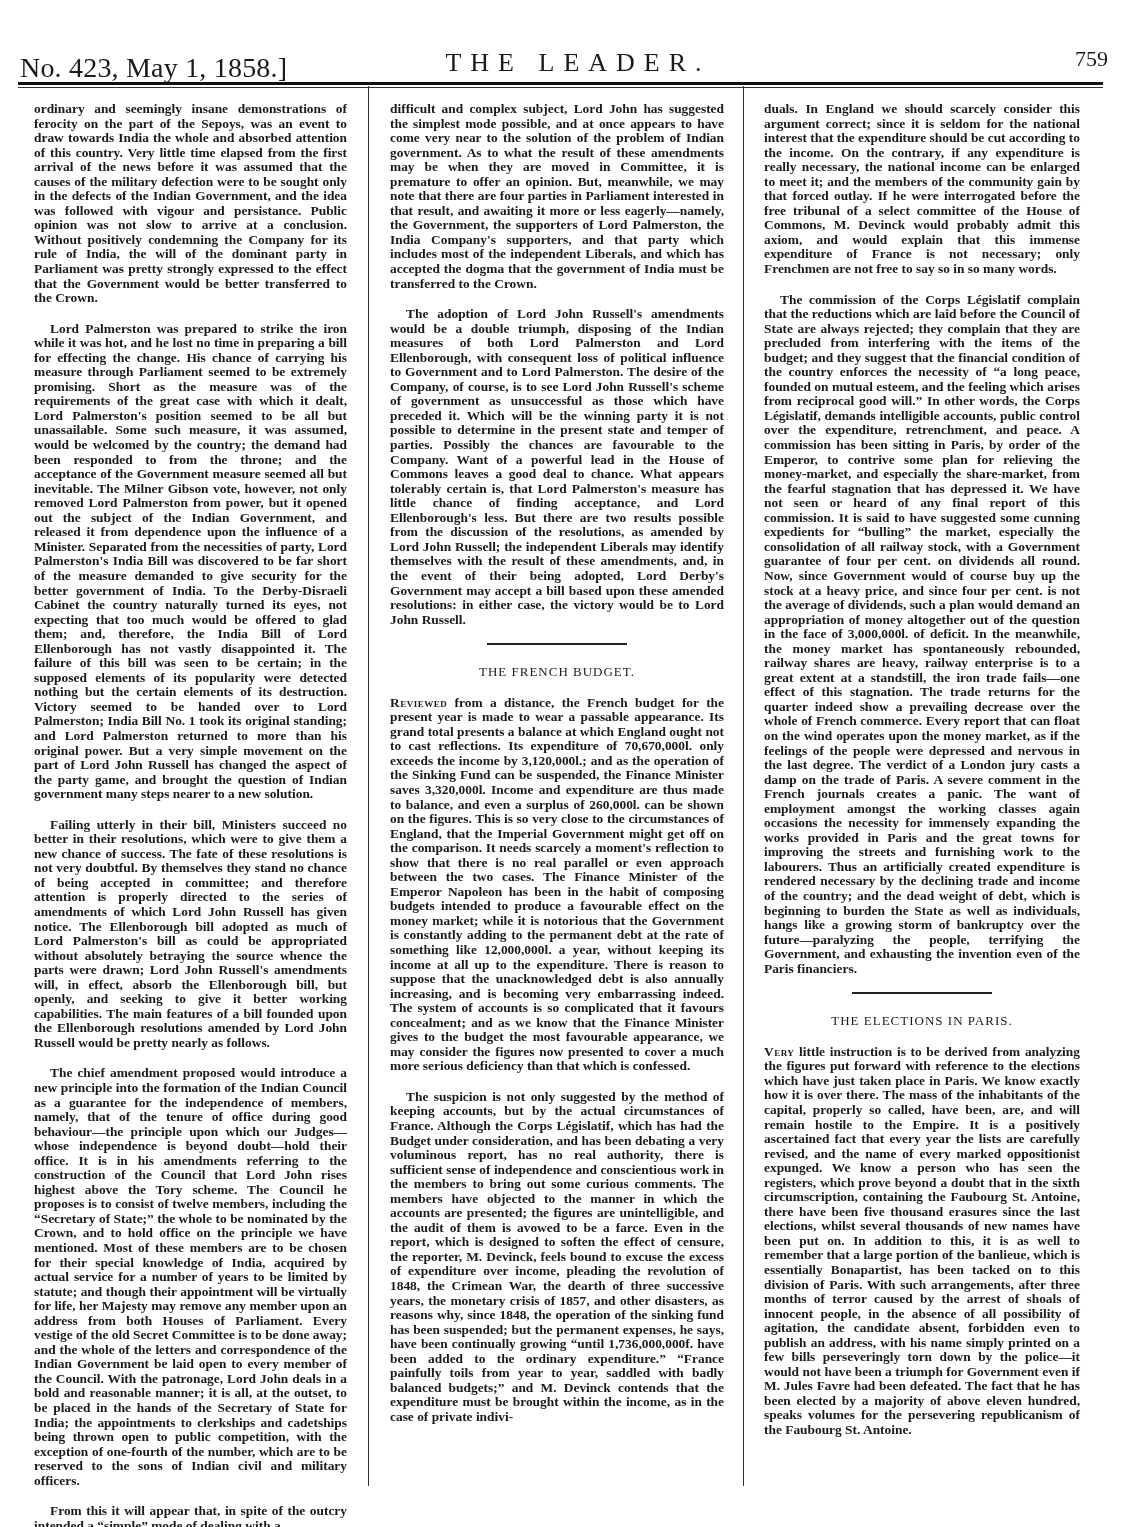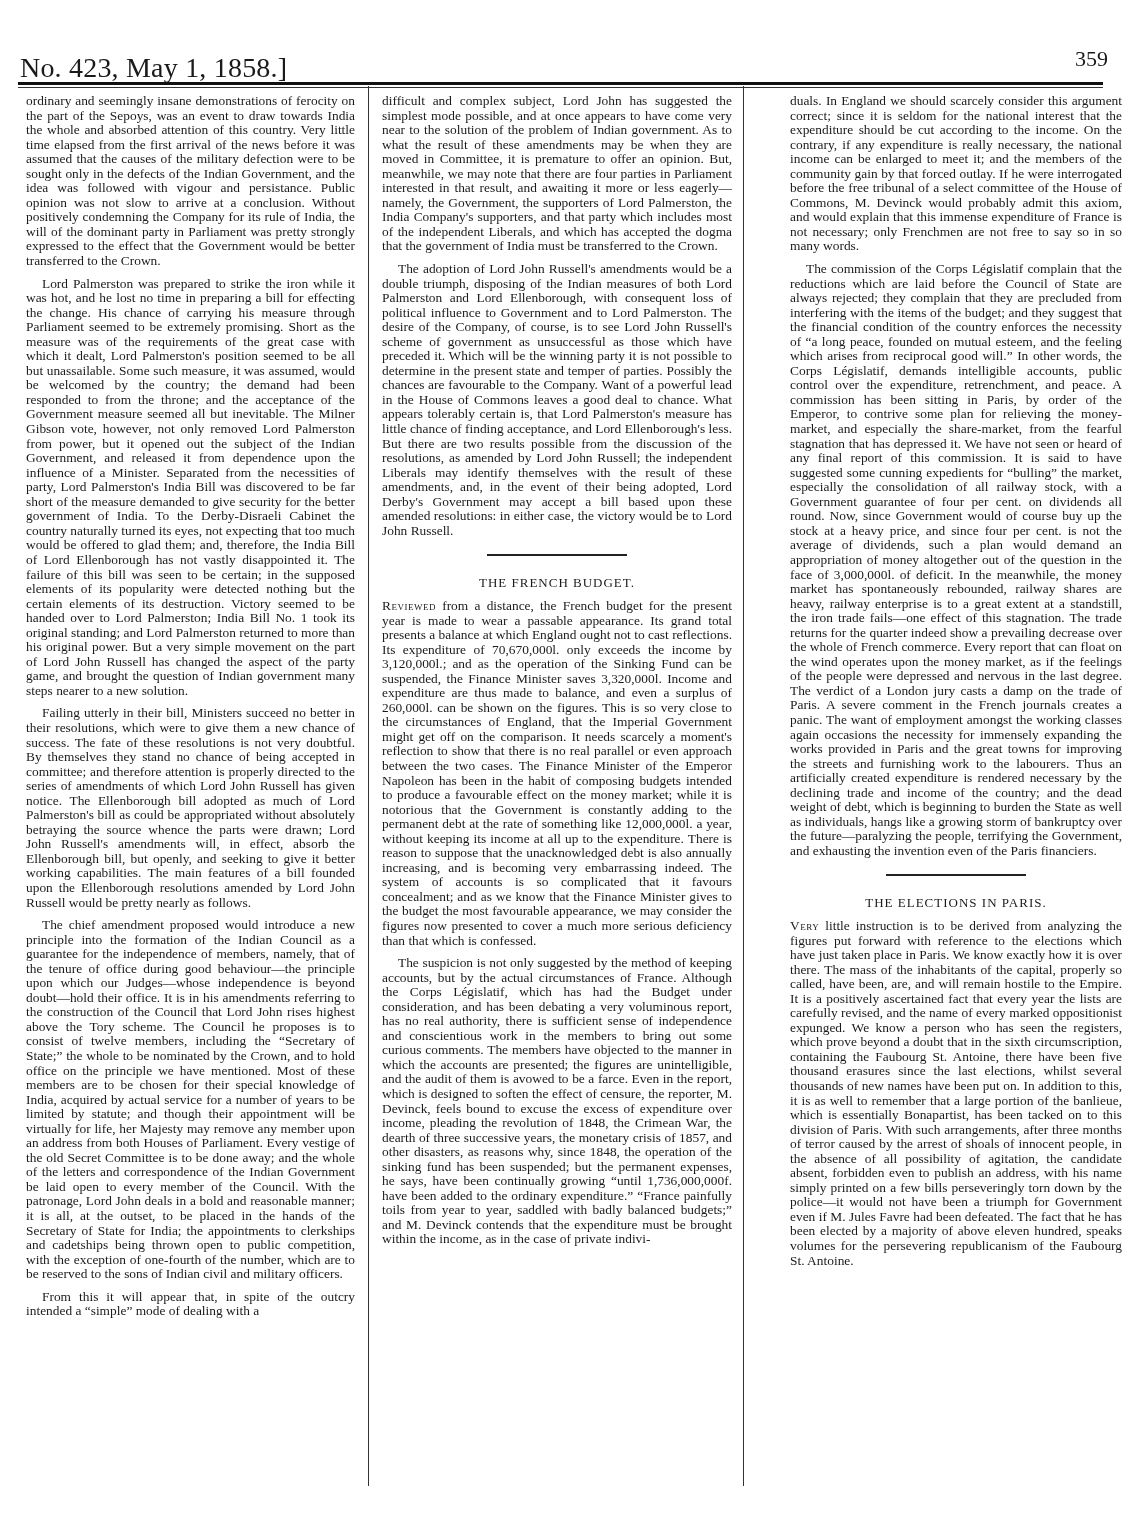--- a/index.html
+++ b/index.html
@@ -9,38 +9,39 @@
     position: relative; overflow: hidden;
   }
   .masthead { position: absolute; top: 44px; left: 18px; width: 1090px; height: 36px; }
   .issue { position: absolute; left: 2px; top: 8px; font-size: 28px; letter-spacing: 0.2px; }
   .paper-title { position: absolute; left: 0; right: 0; top: 4px; text-align: center; font-size: 26px; letter-spacing: 9px; padding-left: 30px; }
   .page-num { position: absolute; right: 0; top: 2px; font-size: 22px; }
   .rule-top { position: absolute; top: 82px; left: 18px; width: 1085px; border-top: 3px solid #111; }
   .rule-top2 { position: absolute; top: 87px; left: 18px; width: 1085px; border-top: 1px solid #333; }
   .columns { position: absolute; top: 86px; left: 18px; width: 1080px; height: 1400px; }
   .col { position: absolute; top: 0; font-size: 13.4px; line-height: 14.55px; text-align: justify; hyphens: manual; }
-  .col p { margin: 8px; text-indent: 16px; }
+  .col p { margin: 16px; text-indent: 16px; font-weight: bold; }
   .col p.noindent { text-indent: 0; }
   .col1 { left: 0; width: 345px; }
   .col2 { left: 356px; width: 366px; }
-  .col3 { left: 764px; width: 348px; }
+  .col3 { left: 730px; width: 348px; }
   .vrule { position: absolute; top: 0; width: 0; border-left: 1px solid #333; }
   .vr1 { left: 350px; height: 1400px; }
   .vr2 { left: 725px; height: 1400px; }
   .section-head { text-align: center; font-size: 13px; letter-spacing: 1px; margin: 20px 0 6px; text-indent: 0; }
   .sep { width: 140px; margin: 16px auto 0; border-top: 2px solid #222; }
   .smallcaps { font-variant: small-caps; letter-spacing: 0.5px; }
 </style>
 </head>
 <body>
 
 <div class="masthead">
   <span class="issue">No. 423, May 1, 1858.]</span>
-  <span class="page-num">359</span>
+  <div class="paper-title">THE LEADER.</div>
+  <span class="page-num">759</span>
 </div>
 <div class="rule-top"></div>
 <div class="rule-top2"></div>
 
 <div class="columns">
   <div class="vrule vr1"></div>
   <div class="vrule vr2"></div>
 
   <div class="col col1">
     <p class="noindent">ordinary and seemingly insane demonstrations of ferocity on the part of the Sepoys, was an event to draw towards India the whole and absorbed attention of this country. Very little time elapsed from the first arrival of the news before it was assumed that the causes of the military defection were to be sought only in the defects of the Indian Government, and the idea was followed with vigour and persistance. Public opinion was not slow to arrive at a conclusion. Without positively condemning the Company for its rule of India, the will of the dominant party in Parliament was pretty strongly expressed to the effect that the Government would be better transferred to the Crown.</p>

